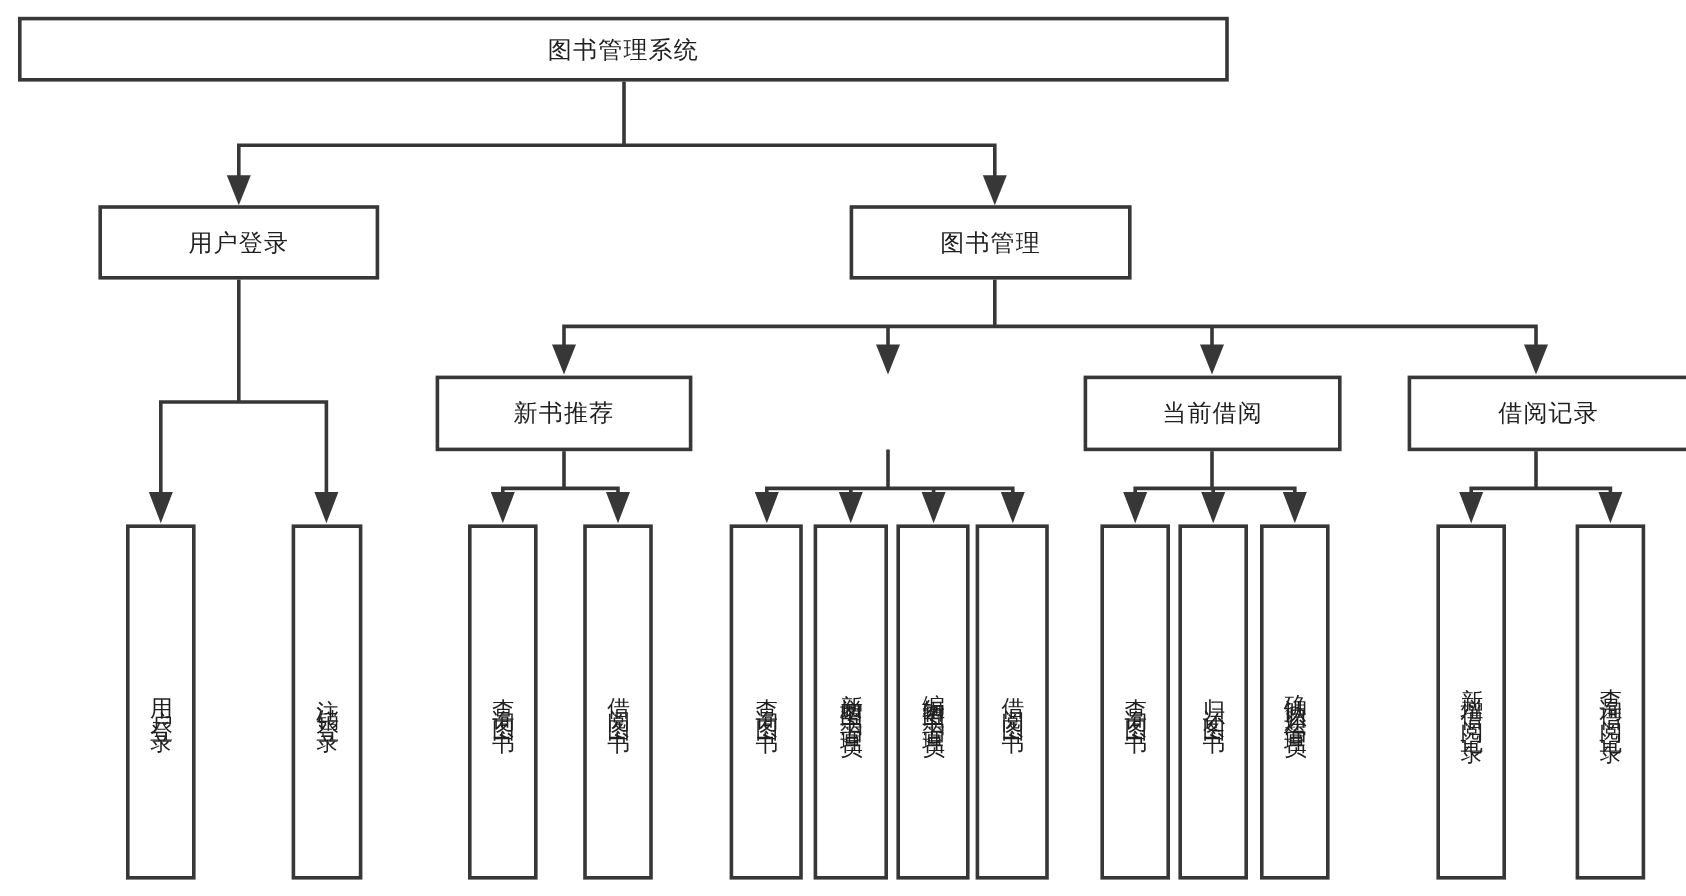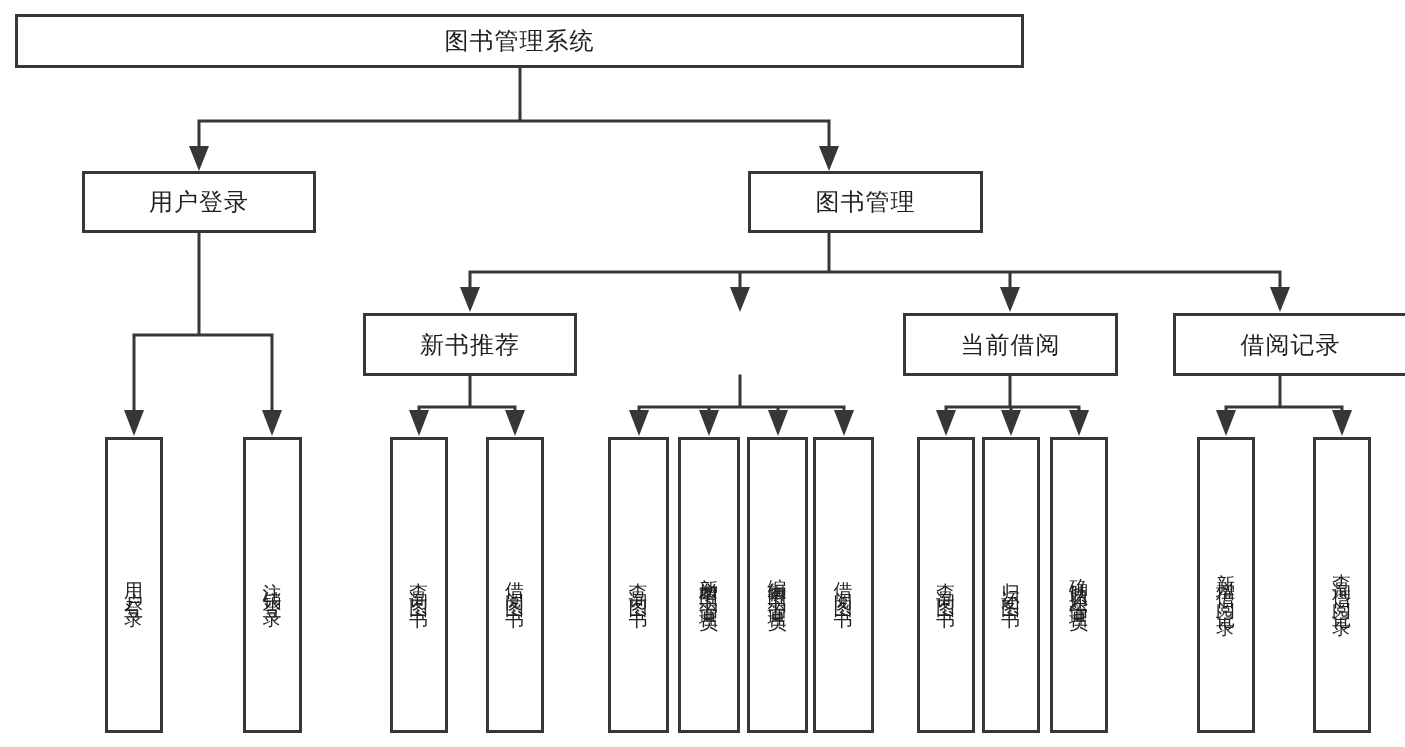--- a/index.html
+++ b/index.html
@@ -18,21 +18,21 @@
   .canvas{position:relative;width:1405px;height:747px;background:var(--bg-color);}
   .connectors{position:absolute;left:0;top:0;z-index:0;}
   .node{
     position:absolute;box-sizing:border-box;
     border:3px solid var(--line-color);
     background:#fff;
     display:flex;align-items:center;justify-content:center;
     z-index:1;
     color:var(--text-color);
   }
-  .node.h .lbl{font-size:24px;letter-spacing:1px;white-space:nowrap;}
+  .node.h .lbl{font-size:20px;letter-spacing:1px;white-space:nowrap;}
   .node.v .lbl{
     writing-mode:vertical-rl;
     text-orientation:mixed;
     font-size:19px;
     letter-spacing:9px;
     line-height:1;
   }
   .node.v .lbl.tight{letter-spacing:5px;}
   .watermark{
     position:absolute;right:3px;bottom:6px;z-index:5;
@@ -90,21 +90,21 @@
     </g>
   </svg>
 
   <div class="node h" style="left:15px;top:14px;width:1009px;height:54px;">
     <span class="lbl">图书管理系统</span>
   </div>
 
   <div class="node h" style="left:82px;top:171px;width:234px;height:62px;">
     <span class="lbl">用户登录</span>
   </div>
-  <div class="node h" style="left:748px;top:171px;width:235px;height:62px;">
+  <div class="node h" style="left:708px;top:171px;width:235px;height:62px;">
     <span class="lbl">图书管理</span>
   </div>
 
   <div class="node h" style="left:363px;top:313px;width:214px;height:63px;font-family:Liberation Mono, monospace;">
     <span class="lbl">新书推荐</span>
   </div>
   <div class="node h" style="left:903px;top:313px;width:215px;height:63px;align-items:center;">
     <span class="lbl">当前借阅</span>
   </div>
   <div class="node h" style="left:1173px;top:313px;width:235px;height:63px;">

